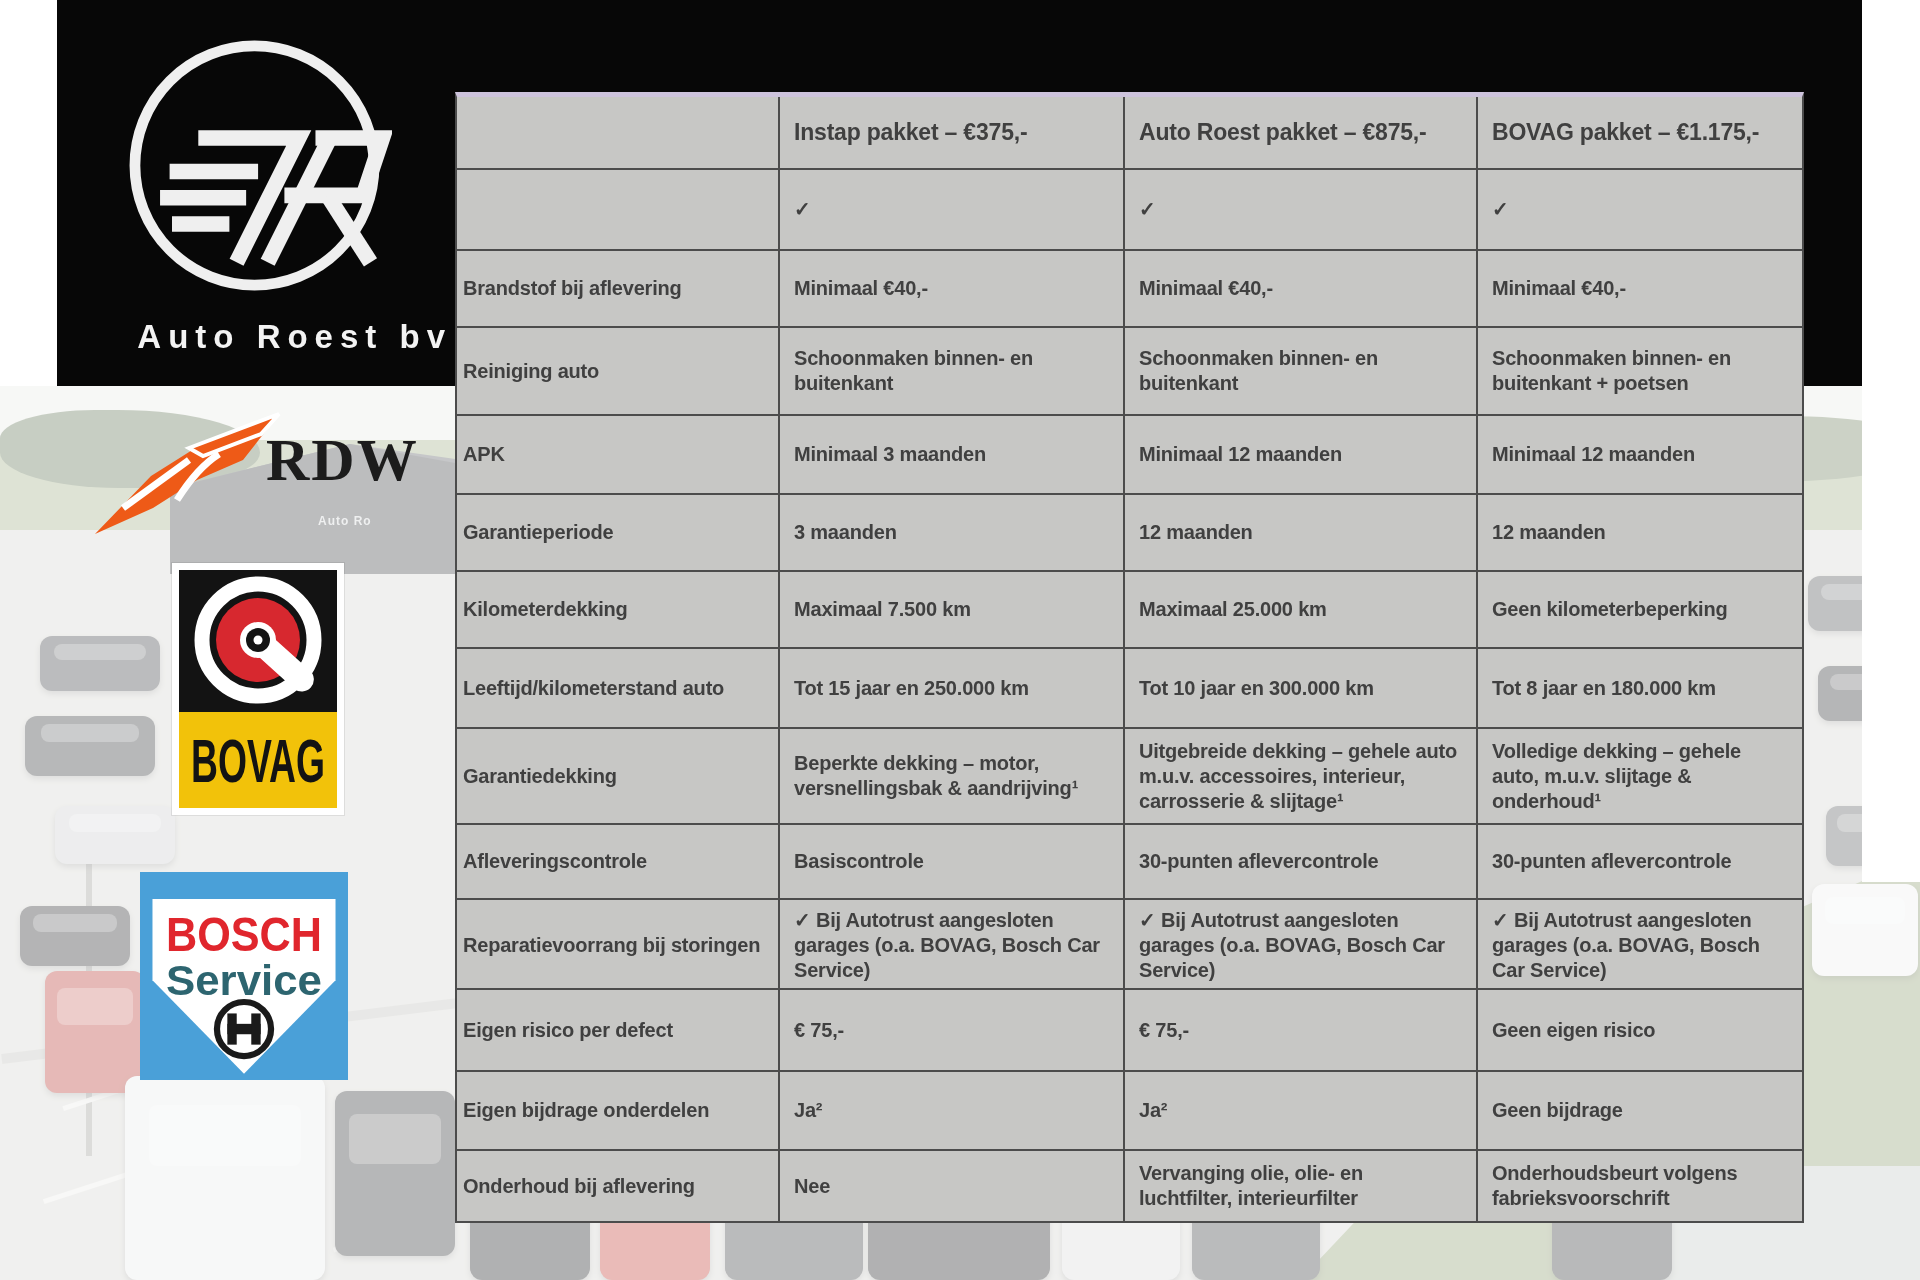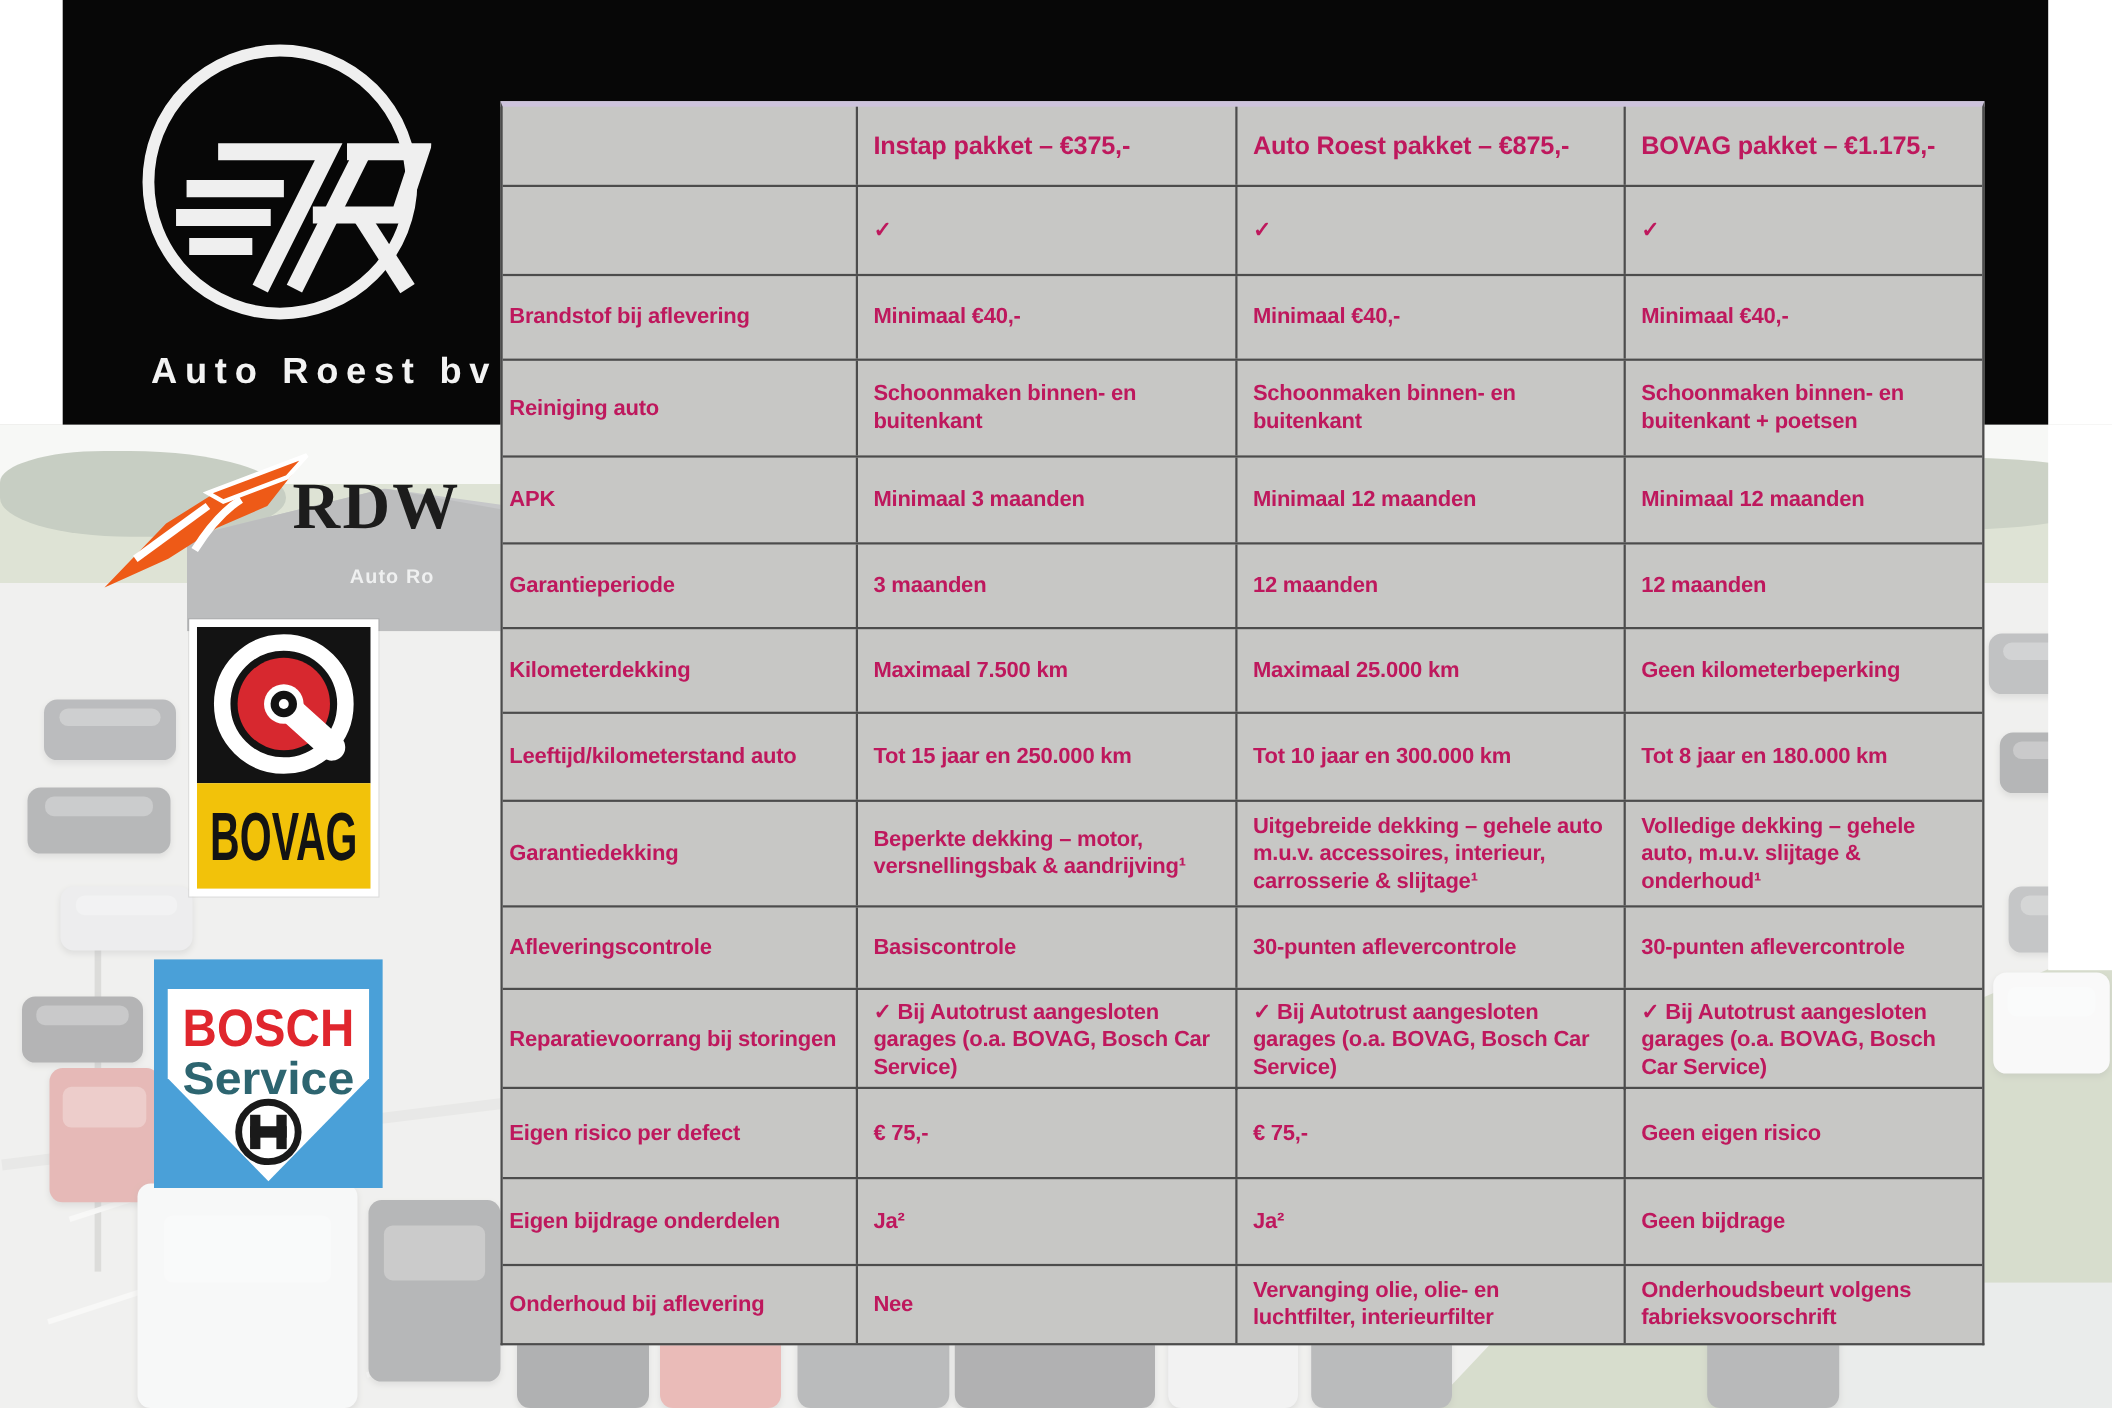--- a/index.html
+++ b/index.html
@@ -9,21 +9,21 @@
   
   .photo{position:absolute;left:0;top:386px;width:1920px;height:894px;background:#d8d8d4;overflow:hidden;}
   .sky{position:absolute;left:0;top:0;width:100%;height:84px;background:#e8eae4;}
   .fields{position:absolute;left:0;top:54px;width:100%;height:90px;background:#9fae84;}
   .trees-l{position:absolute;left:0;top:24px;width:260px;height:78px;background:#5c7050;border-radius:40% 60% 50% 50%;}
   .trees-r{position:absolute;left:1560px;top:30px;width:360px;height:66px;background:#6a7d58;border-radius:50% 40% 45% 55%;}
   .building{position:absolute;left:170px;top:58px;width:310px;height:130px;background:#3c3f42;
             clip-path:polygon(0 34%,58% 0,100% 18%,100% 100%,0 100%);}
   .roof{position:absolute;left:170px;top:58px;width:310px;height:46px;background:#585c60;
         clip-path:polygon(0 96%,58% 0,100% 40%,100% 62%,58% 22%,1% 100%);}
-  .building-sign{position:absolute;left:318px;top:128px;color:#cfd2d4;font-size:18px;font-weight:700;letter-spacing:1px;}
+  .building-sign{position:absolute;left:318px;top:128px;color:#cfd2d4;font-size:12px;font-weight:700;letter-spacing:1px;}
   .lot{position:absolute;left:0;top:144px;width:100%;height:750px;background:#d4d4d0;}
   .grass-wedge{position:absolute;left:1300px;top:470px;width:620px;height:424px;background:#8b9c6d;
                clip-path:polygon(0 100%,40% 38%,100% 0,100% 100%);}
   .puddle{position:absolute;left:1580px;top:780px;width:340px;height:114px;background:#c2c7c3;}
   .kerb{position:absolute;left:0;top:640px;width:460px;height:10px;background:#bdbdb9;transform:rotate(-7deg);}
   .pole{position:absolute;width:6px;background:#989894;}
   .pline{position:absolute;height:5px;background:#e9e9e6;transform:rotate(-18deg);}
   .car{position:absolute;border-radius:12px;box-shadow:0 3px 6px rgba(0,0,0,.25);}
   .car::after{content:"";position:absolute;left:12%;top:14%;width:76%;height:30%;border-radius:8px;
               background:rgba(255,255,255,.28);}
@@ -41,21 +41,21 @@
   .rdw{position:absolute;left:88px;top:408px;width:330px;height:128px;}
   .rdw-text{position:absolute;left:178px;top:18px;font-family:"Liberation Serif",serif;
             font-size:60px;font-weight:600;color:#1c1c1c;letter-spacing:2px;text-align:center;}
   .bovag{position:absolute;left:172px;top:563px;width:172px;height:252px;background:#ffffff;
          box-shadow:0 0 0 1px rgba(0,0,0,.08);padding:7px;box-sizing:border-box;}
   .bosch{position:absolute;left:140px;top:872px;width:208px;height:208px;}
 
   
   .pkg-table{position:absolute;left:455px;top:92px;width:1345px;background:#c7c7c5;
              border-top:5px solid #cdc3dc;border-left:2px solid #4c4c4c;border-right:2px solid #4c4c4c;
-             border-bottom:2px solid #4c4c4c;box-sizing:content-box;color:#be185d;}
+             border-bottom:2px solid #4c4c4c;box-sizing:content-box;color:#404040;}
   .t-row{display:grid;grid-template-columns:321px 345px 353px 326px;border-top:2px solid #4c4c4c;}
   .t-row:first-child{border-top:none;}
   .t-cell{border-left:2px solid #4c4c4c;padding:8px 16px 8px 14px;display:flex;align-items:center;
           font-size:20px;font-weight:700;line-height:1.25;letter-spacing:-0.2px;box-sizing:border-box;}
   .t-cell:first-child{border-left:none;padding-left:6px;}
   .t-head .t-cell{font-size:23px;letter-spacing:-0.2px;}
   .t-check{font-size:20px;}
 </style>
 </head>
 <body>

